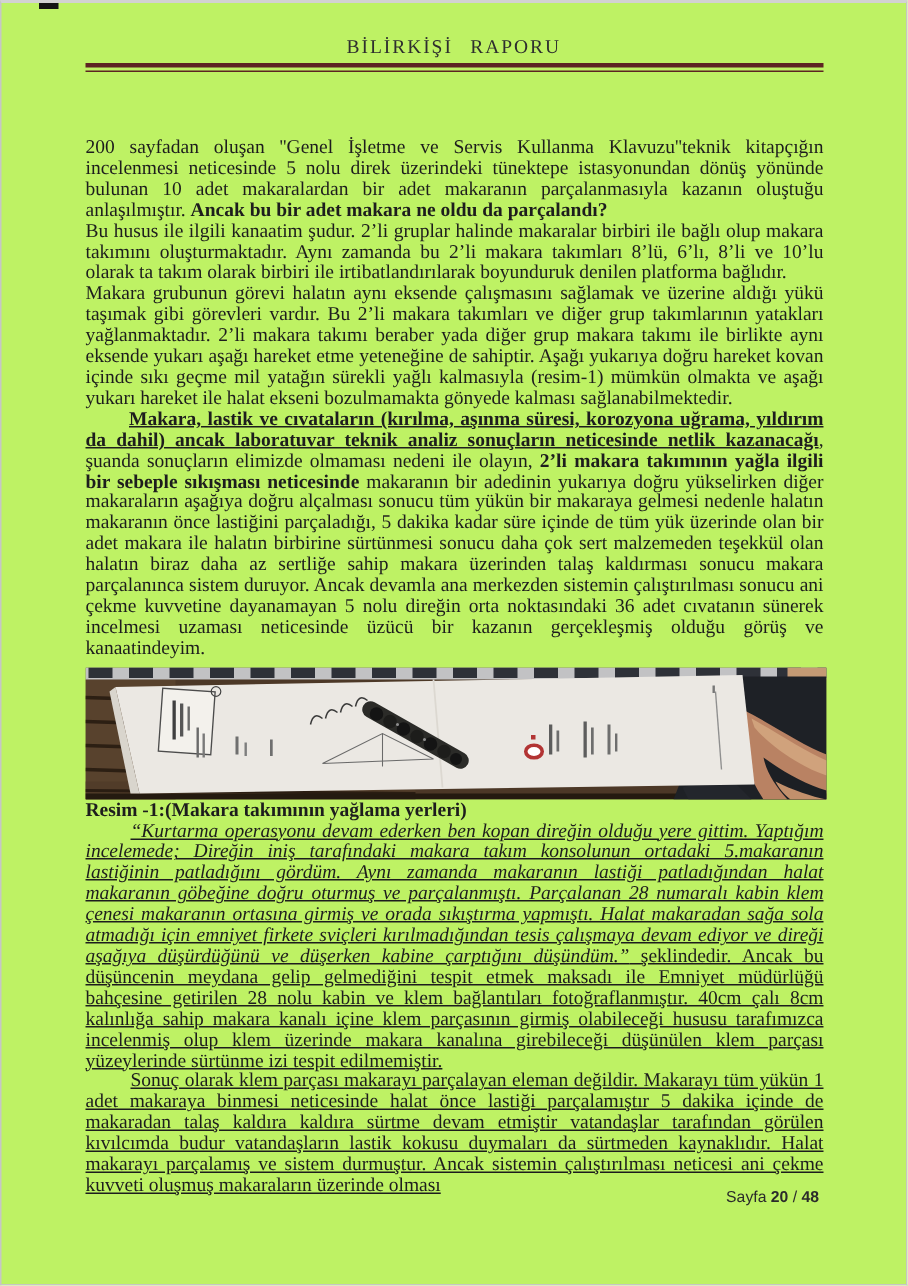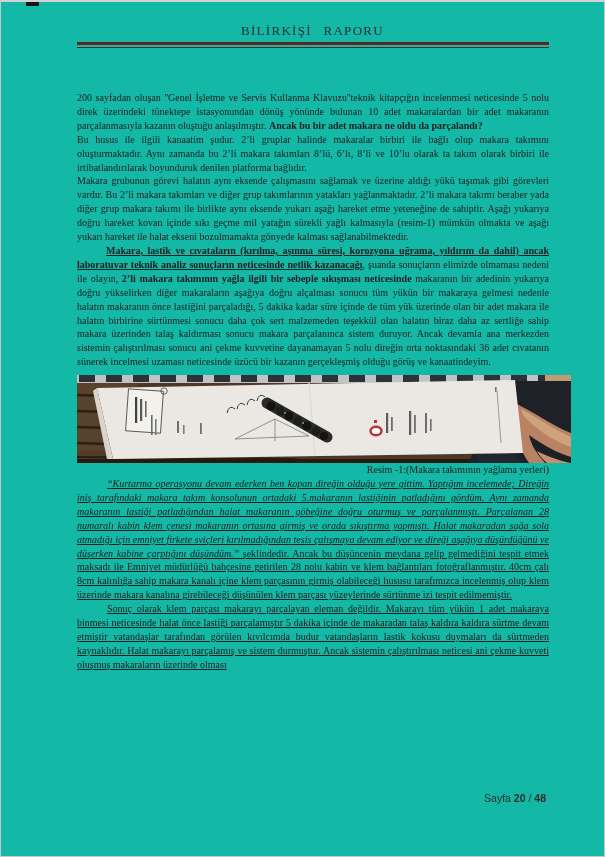--- a/index.html
+++ b/index.html
@@ -1,53 +1,52 @@
 <!DOCTYPE html>
 <html><head>
 <meta charset="utf-8">
 <style>
   html,body{margin:0;padding:0;background:#ffffff;}
   .page{
     position:relative;
     width:605px;height:857px;
     box-sizing:border-box;
-    background:#14b8a6;
+    background:#bef264;
     border:1px solid #c6c6c6;
     border-top:2px solid #d2d2d2;
     overflow:hidden;
     font-family:"Liberation Serif", serif;
     color:#1d1d1d;
-    padding-left:20px;
   }
   .scan-mark{position:absolute;left:25px;top:0;width:13px;height:4px;background:#141414;}
   .doc-title{
     margin-top:21px;
     text-align:center;
     font-size:13px;
     letter-spacing:1.3px;
     word-spacing:7px;
     color:#2e2e2e;
   }
   .header-rule{
     margin:3px 55px 0 56px;
     height:2px;
     border-top:3px solid #5d2422;
     border-bottom:1.5px solid #5d2422;
   }
   .content{
     margin:43px 55px 0 56px;
-    font-size:10px;
+    font-size:13px;
     line-height:13.9px;
     text-align:justify;
   }
   .content p{margin:0;}
   .indent{text-indent:30px;text-decoration:underline;}
   .bu{font-weight:bold;text-decoration:underline;margin-left:29px;}
   .figure{margin-top:6px;line-height:0;}
-  .caption{margin-top:4px;text-align:right;}
+  .caption{margin-top:4px;text-align:left;font-weight:bold;}
   .stmt-heading{margin-top:13px;font-weight:bold;}
   .footer{
     position:absolute;
     top:790px;right:58px;
     font-family:"Liberation Sans", sans-serif;
     font-size:10.5px;color:#2b2b2b;
   }
   .footer b{font-weight:bold;}
 </style>
 </head>

